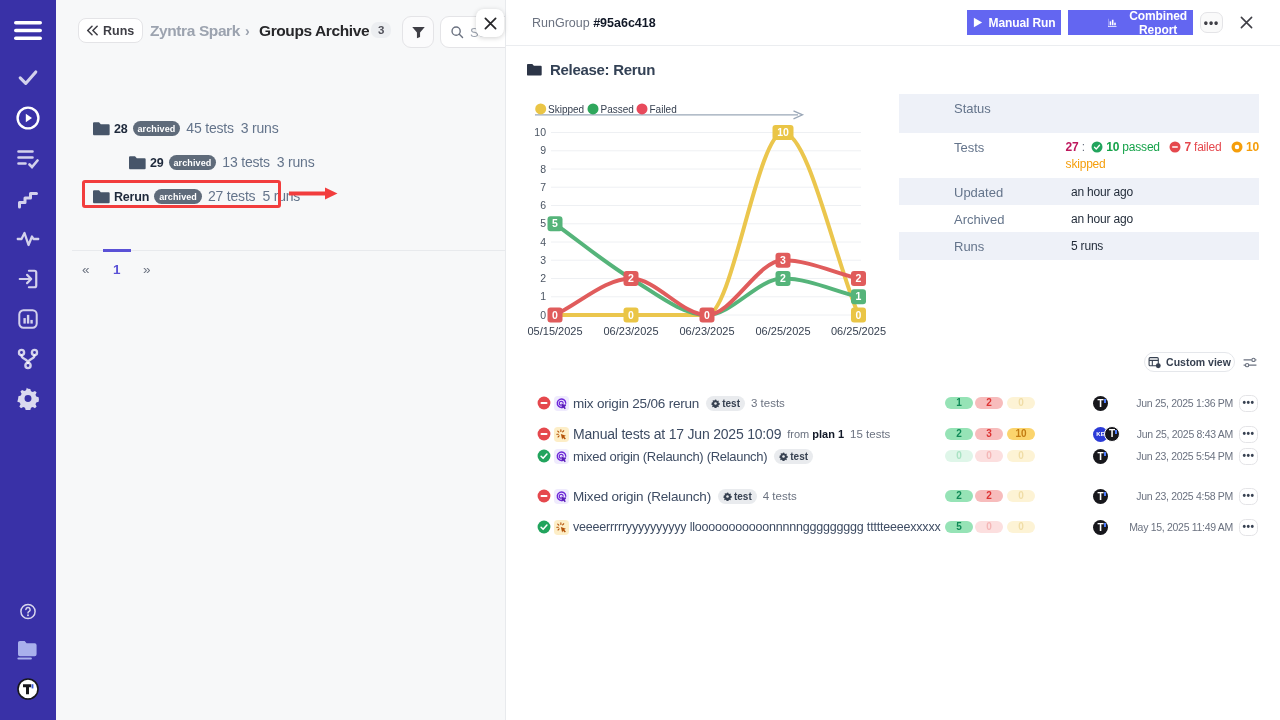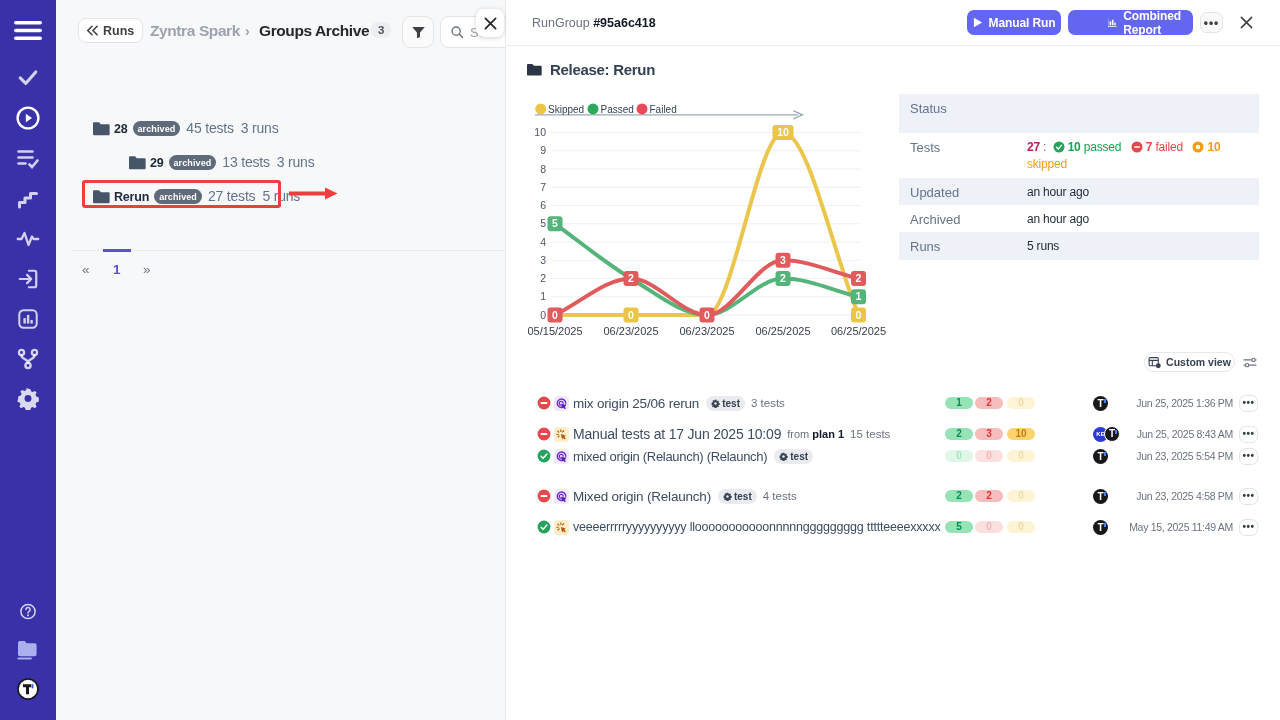--- a/index.html
+++ b/index.html
@@ -22,25 +22,25 @@
 .arch { background:#5f6b7a; color:#fff; font-size:9px; font-weight:600; border-radius:8px; padding:2.5px 5px; margin-left:5px; letter-spacing:0.1px;}
 .fmeta { color:#64748b; font-size:14px; margin-left:6px; letter-spacing:-0.2px;}
 
 #pagerline { position:absolute; left:16px; top:250px; width:433px; border-top:1px solid #e8eaed;}
 #pageractive { position:absolute; left:47px; top:249px; width:28px; border-top:3px solid #5a51d6;}
 .pager { position:absolute; top:262px; font-size:13.5px; color:#6b7280;}
 
 #redbox { position:absolute; left:25.5px; top:179.5px; width:199px; height:28px; border:3px solid #f23d3d; border-radius:3px; z-index:30;}
 
 #drawer { position:absolute; left:505px; top:0; width:775px; height:720px; background:#fff; border-left:1px solid #e8eaed; z-index:20; }
-#dhead { position:absolute; left:0; top:0; width:775px; height:46px; border-bottom:1px solid #ebedf0; }
-.pbtn { position:absolute; top:10px; height:25px; background:#6366f1; border-radius:7px; color:#fff; font-size:12px; font-weight:600; display:flex; align-items:center; justify-content:center; gap:6px; letter-spacing:-0.1px;}
+#dhead { position:absolute; left:0; top:0; width:775px; height:46px; border-bottom:1px solid #ebedf0;text-align:center; }
+.pbtn { position:absolute; top:10px; height:25px; background:#6366f1; border-radius:0; color:#fff; font-size:12px; font-weight:600; display:flex; align-items:center; justify-content:center; gap:6px; letter-spacing:-0.1px;}
 .morebtn { position:absolute; left:694px; top:12px; width:23px; height:21px; background:#fafafa; border:1px solid #e4e4e7; border-radius:7px; display:flex; align-items:center; justify-content:center; color:#3f3f46; font-weight:700; font-size:12px; letter-spacing:1px;}
 
-.strow { position:absolute; left:393px; width:360px; display:flex; }
+.strow { position:absolute; left:393px; width:360px; display:flex;padding-left:44px; }
 .strow .lab { width:128px; padding:7px 0 0 11px; color:#64748b; font-size:13px; }
 .strow .val { flex:1; padding:6px 0 0 0; font-size:12px; letter-spacing:-0.2px; color:#6b7280; line-height:17px;}
 .shade { background:#eef1f8; }
 
 #cview { position:absolute; left:638px; top:352px; width:91px; height:20px; background:#fff; border:1px solid #e5e7eb; border-radius:10px; display:flex; align-items:center; justify-content:center; gap:5px; font-size:10.5px; font-weight:600; color:#374151;}
 
 .rrow { position:absolute; left:31px; height:20px; display:flex; align-items:center; width:744px;}
 .rrow .title { font-size:13.5px; color:#3e4c63; margin-left:4px; white-space:nowrap; letter-spacing:-0.2px;}
 .tbadge { background:#e9ebee; border-radius:8px; height:15px; display:flex; align-items:center; gap:2px; padding:0 5px; font-size:10px; color:#374151; font-weight:600; margin-left:7px;}
 .ntests { color:#6b7280; font-size:11.5px; margin-left:6px;}

